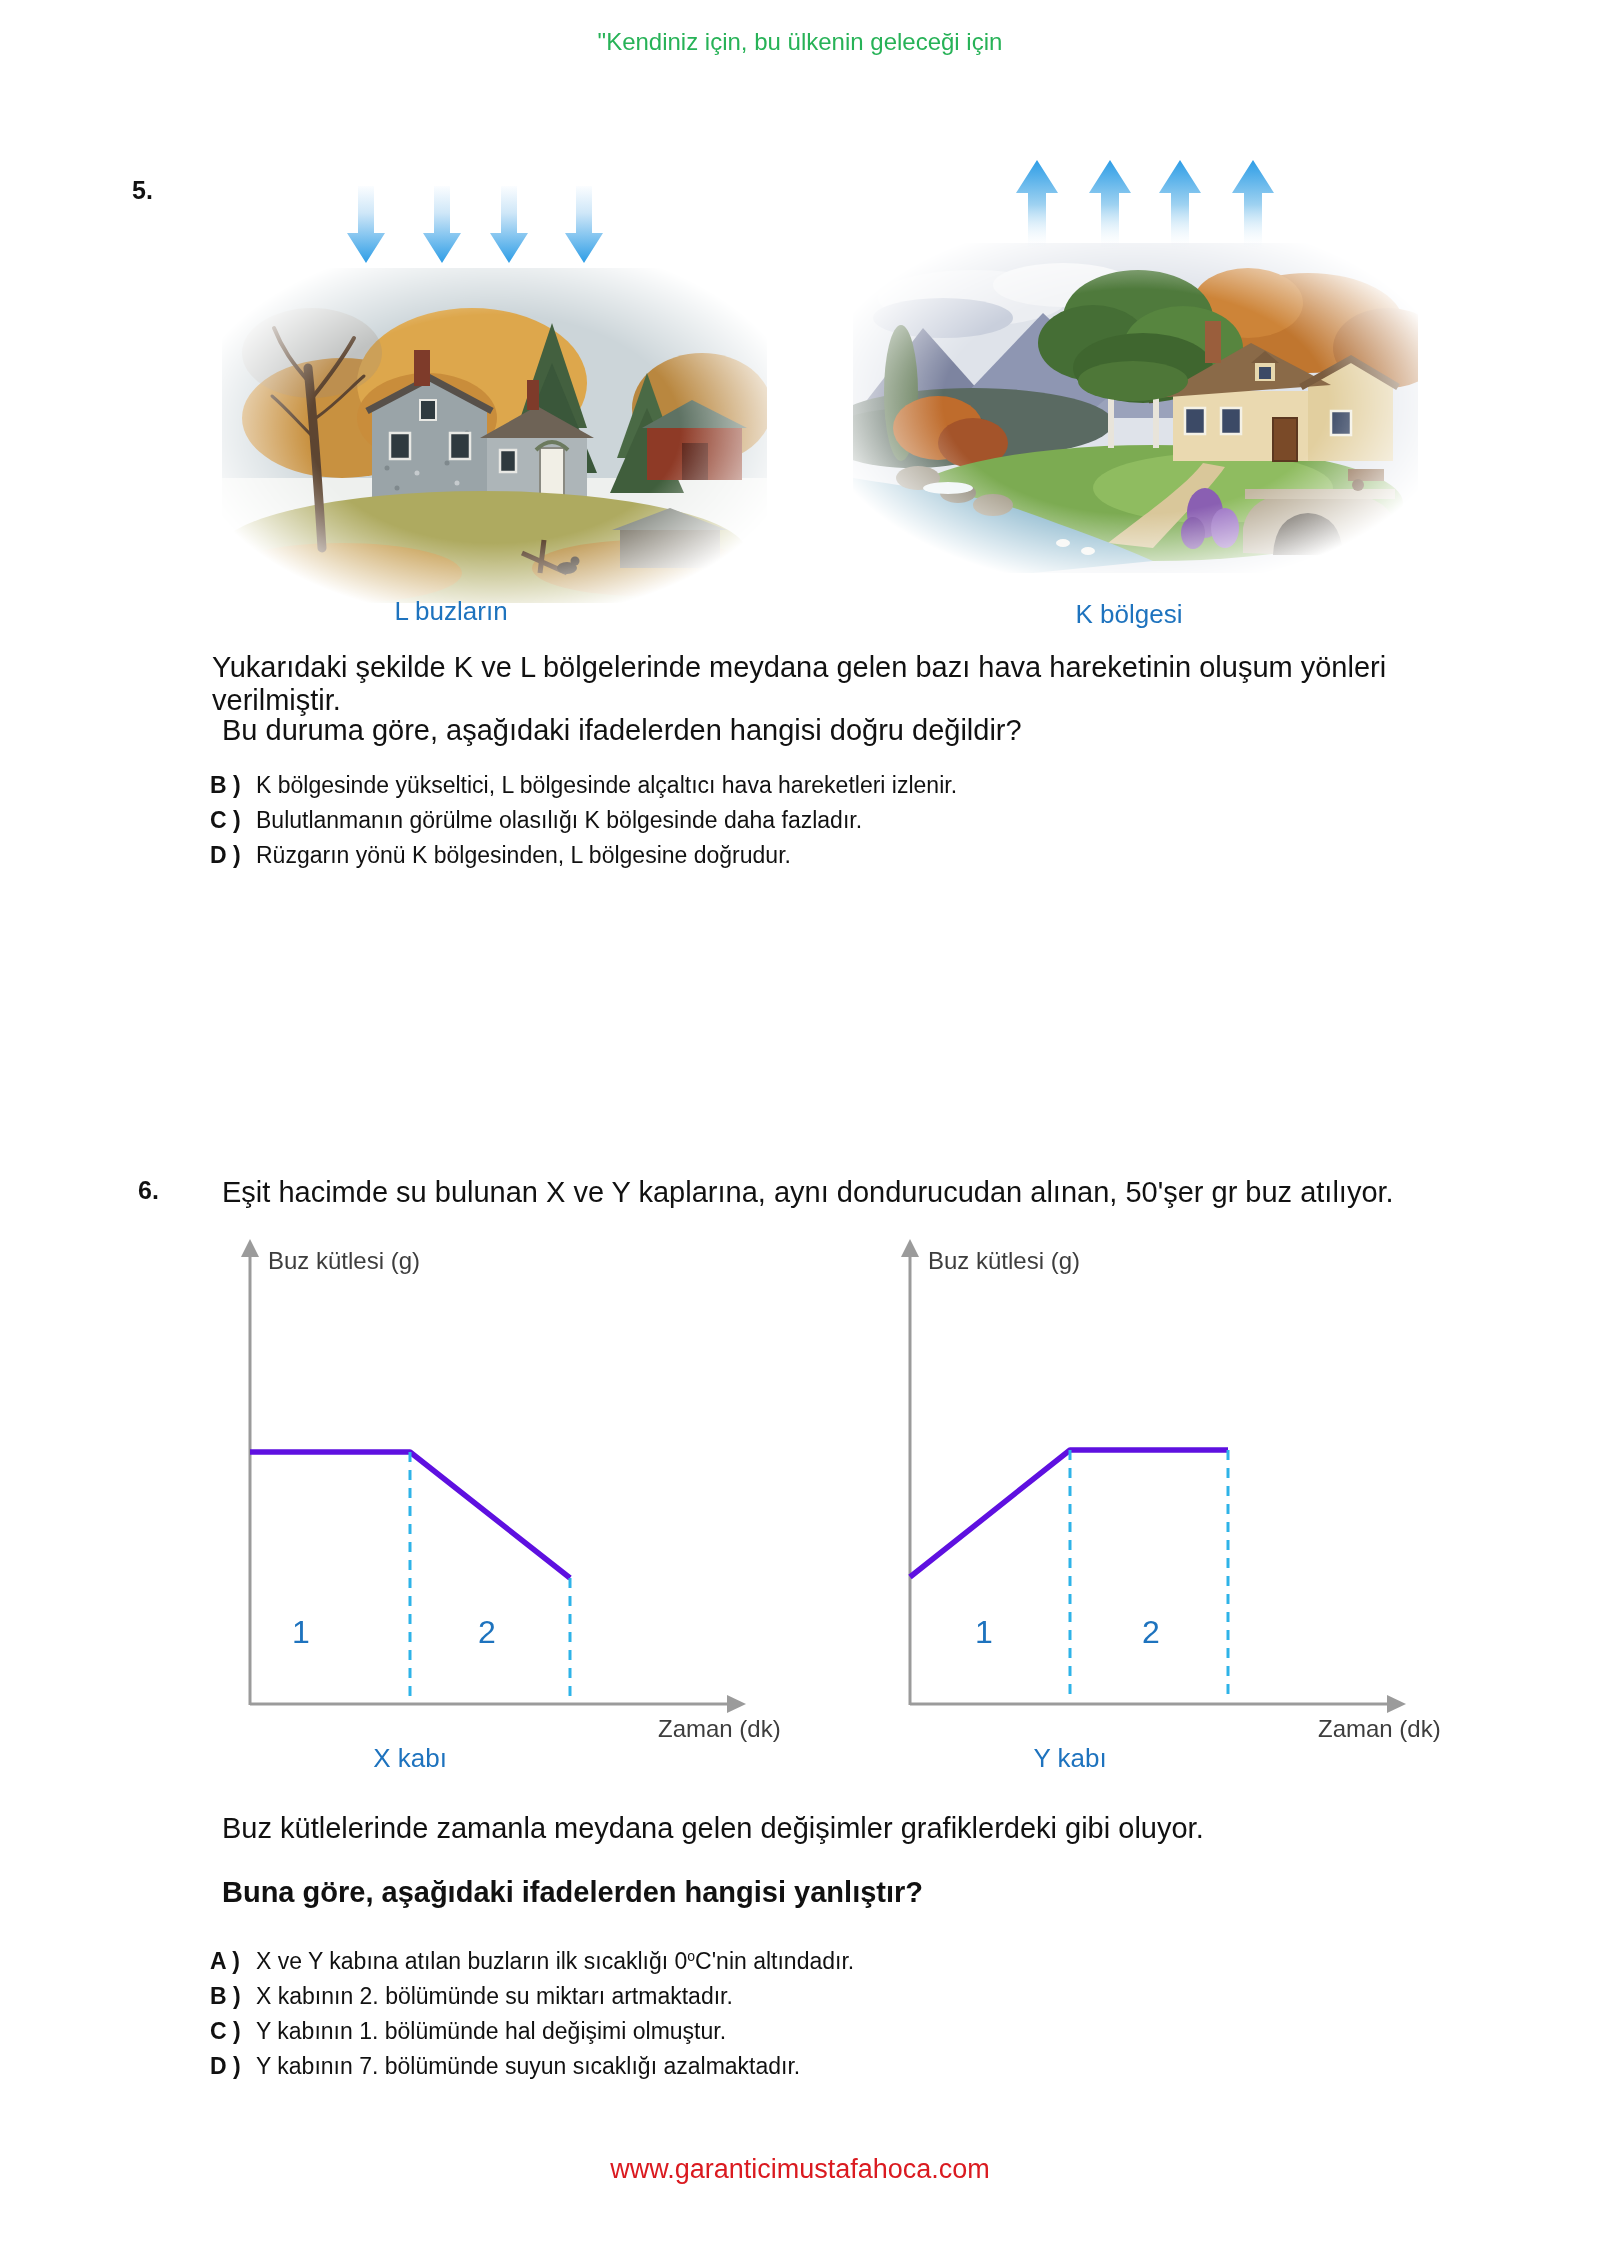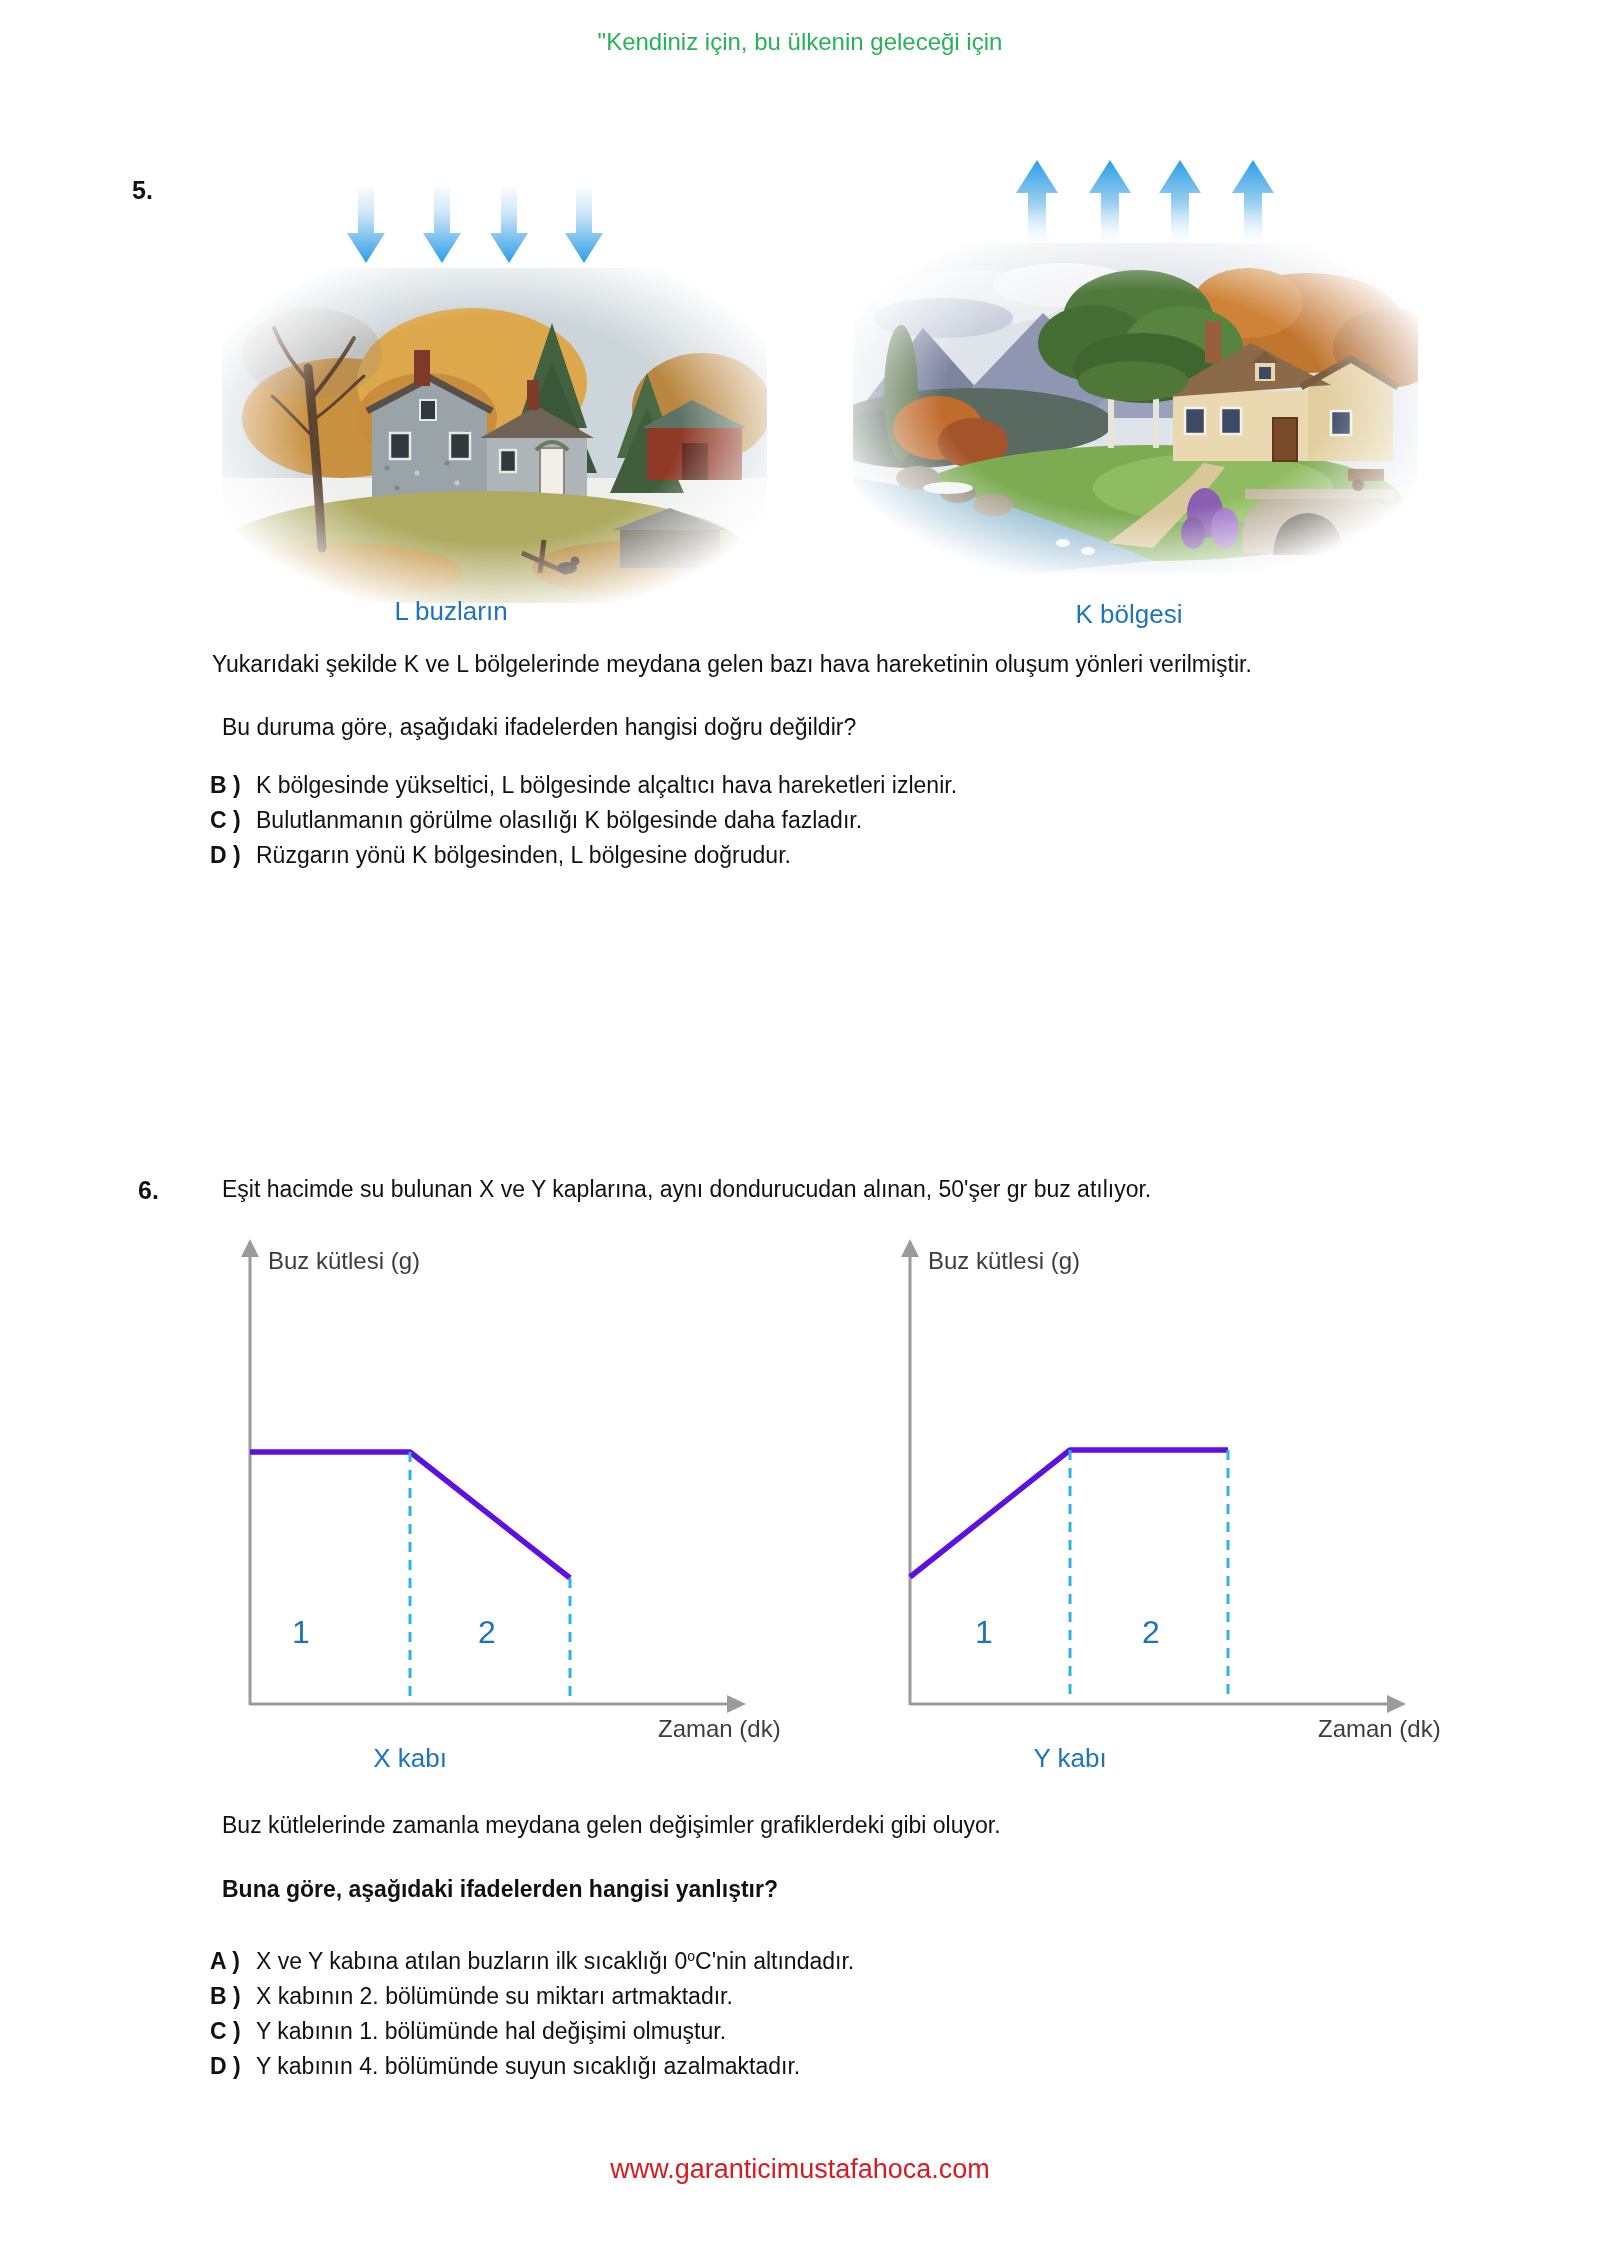--- a/index.html
+++ b/index.html
@@ -3,21 +3,21 @@
 <meta charset="utf-8">
 <style>
   html,body{margin:0;padding:0;background:#ffffff;}
   .page{
     position:relative;width:1600px;height:2262px;background:#ffffff;
     font-family:"Liberation Sans",sans-serif;color:#111;overflow:hidden;
   }
   .quote{position:absolute;top:26px;left:0;width:100%;text-align:center;
     color:#27b257;font-size:24px;line-height:31px;}
   .qnum{position:absolute;font-weight:bold;font-size:25px;color:#111;}
-  .para{position:absolute;font-size:23px;color:#111;}
+  .para{position:absolute;font-size:29px;color:#111;}
   .figlabel{position:absolute;width:160px;text-align:center;color:#1e73be;font-size:26px;}
   .scene{position:absolute;}
   .options{position:absolute;font-size:23px;}
   .opt{height:35px;white-space:nowrap;}
   .ltr{font-weight:bold;display:inline-block;width:46px;}
   .sup{font-size:14px;position:relative;top:-8px;}
   .footer{position:absolute;top:2154px;left:0;width:100%;text-align:center;
     color:#da1a20;font-size:27px;}
   .graph{position:absolute;}
   .axis{stroke:#9b9b9b;stroke-width:3;}
@@ -291,19 +291,19 @@
     <div class="opt">
       <span class="ltr">A )</span><span>X ve Y kabına atılan buzların ilk sıcaklığı 0</span><span class="sup">o</span><span>C'nin altındadır.</span>
     </div>
     <div class="opt">
       <span class="ltr">B )</span><span>X kabının 2. bölümünde su miktarı artmaktadır.</span>
     </div>
     <div class="opt">
       <span class="ltr">C )</span><span>Y kabının 1. bölümünde hal değişimi olmuştur.</span>
     </div>
     <div class="opt">
-      <span class="ltr">D )</span><span>Y kabının 4. bölümünde suyun sıcaklığı azalmaktadır.</span>
+      <span class="ltr">D )</span><span>Y kabının 7. bölümünde suyun sıcaklığı azalmaktadır.</span>
     </div>
   </div>
 
   <div class="footer">www.garanticimustafahoca.com</div>
 
 </div>
 
 </body></html>

